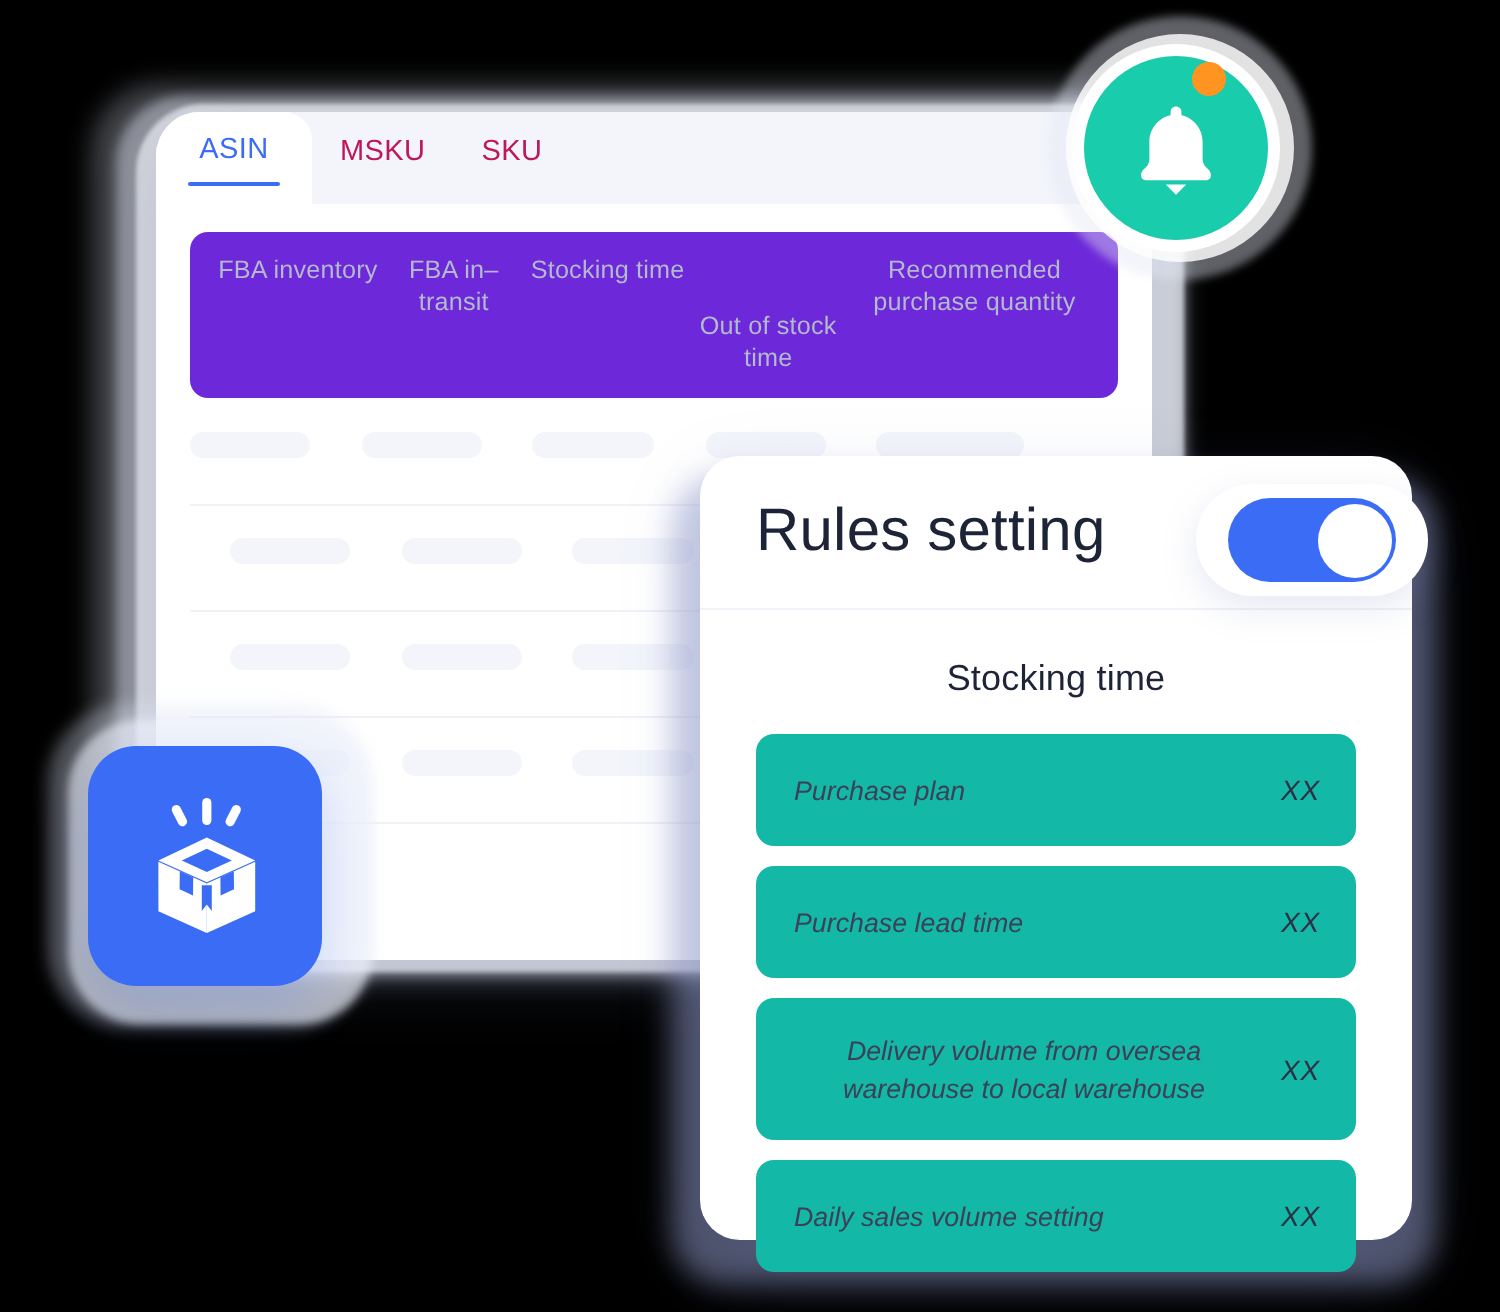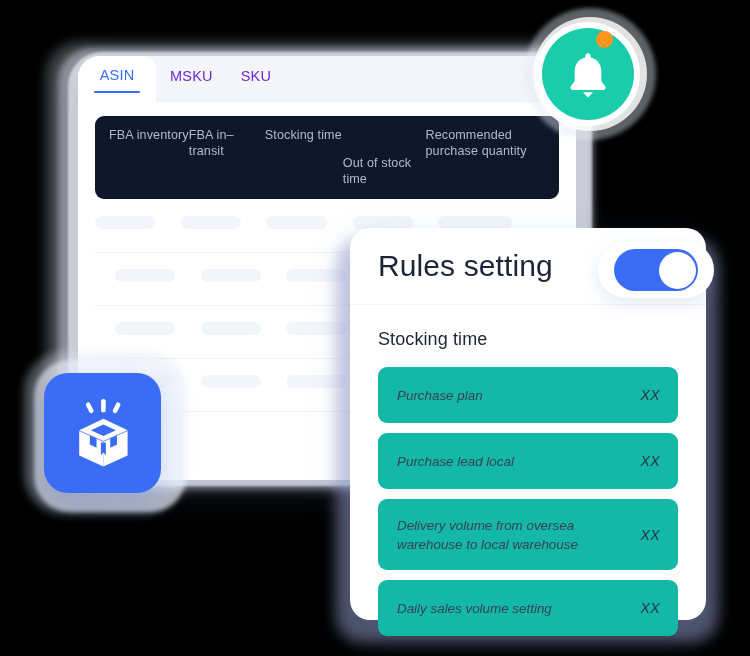--- a/index.html
+++ b/index.html
@@ -14,20 +14,21 @@
     overflow: hidden;
     font-family: "Liberation Sans", sans-serif;
     -webkit-font-smoothing: antialiased;
   }
 
   #stage {
     position: absolute;
     inset: 0;
     width: 750px;
     height: 656px;
+    text-align: center;
   }
 
   
   .glow {
     position: absolute;
     border-radius: 34px;
     pointer-events: none;
   }
   .glow-a {
     left: 46px; top: 42px; width: 546px; height: 448px;
@@ -63,21 +64,21 @@
     background: #f3f5fb;
     display: flex;
     align-items: stretch;
   }
   .tab {
     display: flex;
     align-items: center;
     justify-content: center;
     font-size: 14.5px;
     letter-spacing: 0.2px;
-    color: #6d28d9;
+    color: #be185d;
     position: relative;
     padding: 0 14px;
     background: transparent;
     white-space: nowrap;
   }
   .tab.active {
     color: #3b6cf6;
     background: #ffffff;
     border-top-left-radius: 14px;
     border-top-right-radius: 14px;
@@ -97,21 +98,21 @@
   .tab.active .tab-label { top: -4px; }
 
   
   .table-area {
     position: relative;
     padding: 14px 17px 0 17px;
     background: #fff;
   }
   .thead {
     display: flex;
-    background: #0f172a;
+    background: #6d28d9;
     border-radius: 9px;
     padding: 12px 10px 12px 14px;
     gap: 0;
   }
   .th {
     font-size: 12.6px;
     line-height: 15.5px;
     color: #b3bacd;
     letter-spacing: 0.1px;
   }
@@ -419,21 +420,21 @@
 
     <div class="rules-body">
       <div class="section-title">Stocking time</div>
 
       <div class="rule-row">
         <div class="rule-label">Purchase plan</div>
         <div class="rule-value">XX</div>
       </div>
 
       <div class="rule-row">
-        <div class="rule-label">Purchase lead local</div>
+        <div class="rule-label">Purchase lead time</div>
         <div class="rule-value">XX</div>
       </div>
 
       <div class="rule-row tall">
         <div class="rule-label">Delivery volume from oversea warehouse to local warehouse</div>
         <div class="rule-value">XX</div>
       </div>
 
       <div class="rule-row">
         <div class="rule-label">Daily sales volume setting</div>

